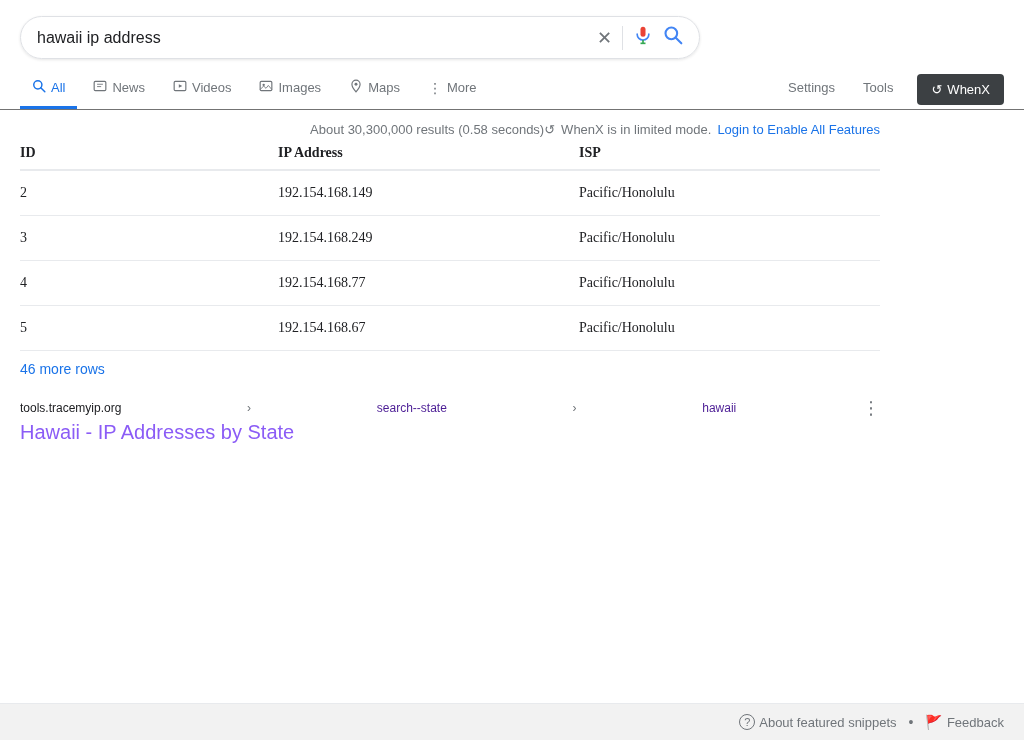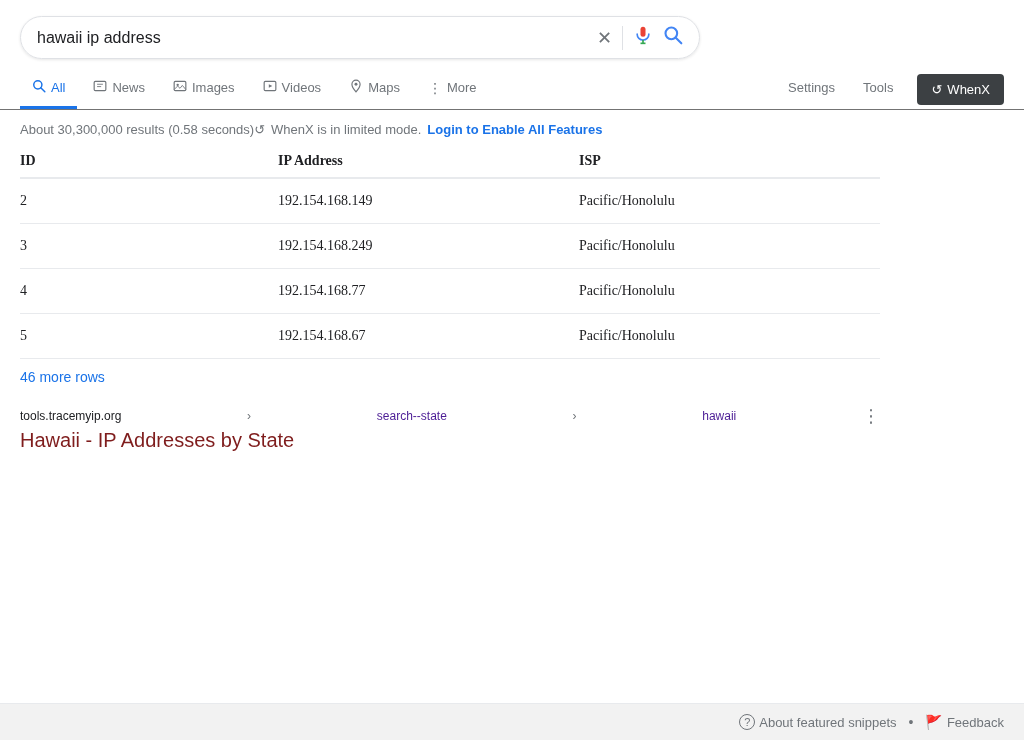--- a/index.html
+++ b/index.html
@@ -113,36 +113,34 @@
 
     
     .results-area {
       padding: 12px 20px 0 20px;
       max-width: 900px;
     }
 
     .results-stats {
       color: #70757a;
       font-size: 13px;
-      margin-bottom: 8px;
-      display: flex;
-      align-items: center;
-      justify-content: flex-start;
+      display: flex;
+      align-items: center;
+      justify-content: flex-end;
     }
     .whenx-info {
       display: flex;
       align-items: center;
       gap: 6px;
       color: #70757a;
       font-size: 13px;
     }
     .whenx-info .login-link {
       color: #1a73e8;
       text-decoration: none;
-      font-weight: bold;
     }
 
     
     .snippet-title {
       font-size: 17px;
       font-weight: bold;
       color: #202124;
       margin: 12px 0 16px 0;
     }
 
@@ -206,21 +204,21 @@
     .result-url .crumb {
       color: #4c1d95;
     }
     .result-url .more-icon {
       color: #70757a;
       cursor: pointer;
       font-size: 18px;
     }
     .result-title {
       font-size: 20px;
-      color: #7f1d1d;
+      color: #8b5cf6;
       text-decoration: none;
       cursor: pointer;
     }
 
     
     .footer-bar {
       position: fixed;
       bottom: 0;
       right: 0;
       left: 0;
@@ -288,34 +286,34 @@
           <line x1="7" y1="9" x2="17" y2="9" stroke="#70757a" stroke-width="1.5"></line>
           <line x1="7" y1="13" x2="14" y2="13" stroke="#70757a" stroke-width="1.5"></line>
         </svg>
     </span>
     <span>News</span>
   </a>
   <a class="nav-tab">
     <span class="tab-icon">
       <svg width="14" height="14" viewBox="0 0 24 24">
           <rect x="2" y="4" width="20" height="16" rx="2" stroke="#70757a" stroke-width="2" fill="none"></rect>
-          <circle cx="8" cy="10" r="2" fill="#70757a"></circle>
-          <polyline points="2,18 8,12 12,16 16,11 22,18" stroke="#70757a" stroke-width="1.5" fill="none"></polyline>
+          <polygon points="10,9 10,15 16,12" fill="#70757a"></polygon>
         </svg>
     </span>
-    <span>Images</span>
+    <span>Videos</span>
   </a>
   <a class="nav-tab">
     <span class="tab-icon">
       <svg width="14" height="14" viewBox="0 0 24 24">
           <rect x="2" y="4" width="20" height="16" rx="2" stroke="#70757a" stroke-width="2" fill="none"></rect>
-          <polygon points="10,9 10,15 16,12" fill="#70757a"></polygon>
+          <circle cx="8" cy="10" r="2" fill="#70757a"></circle>
+          <polyline points="2,18 8,12 12,16 16,11 22,18" stroke="#70757a" stroke-width="1.5" fill="none"></polyline>
         </svg>
     </span>
-    <span>Videos</span>
+    <span>Images</span>
   </a>
   <a class="nav-tab">
     <span class="tab-icon">
       <svg width="14" height="14" viewBox="0 0 24 24">
           <path d="M12 2C8.13 2 5 5.13 5 9c0 5.25 7 13 7 13s7-7.75 7-13c0-3.87-3.13-7-7-7z" stroke="#70757a" stroke-width="2" fill="none"></path>
           <circle cx="12" cy="9" r="2.5" fill="#70757a"></circle>
         </svg>
     </span>
     <span>Maps</span>
   </a>

